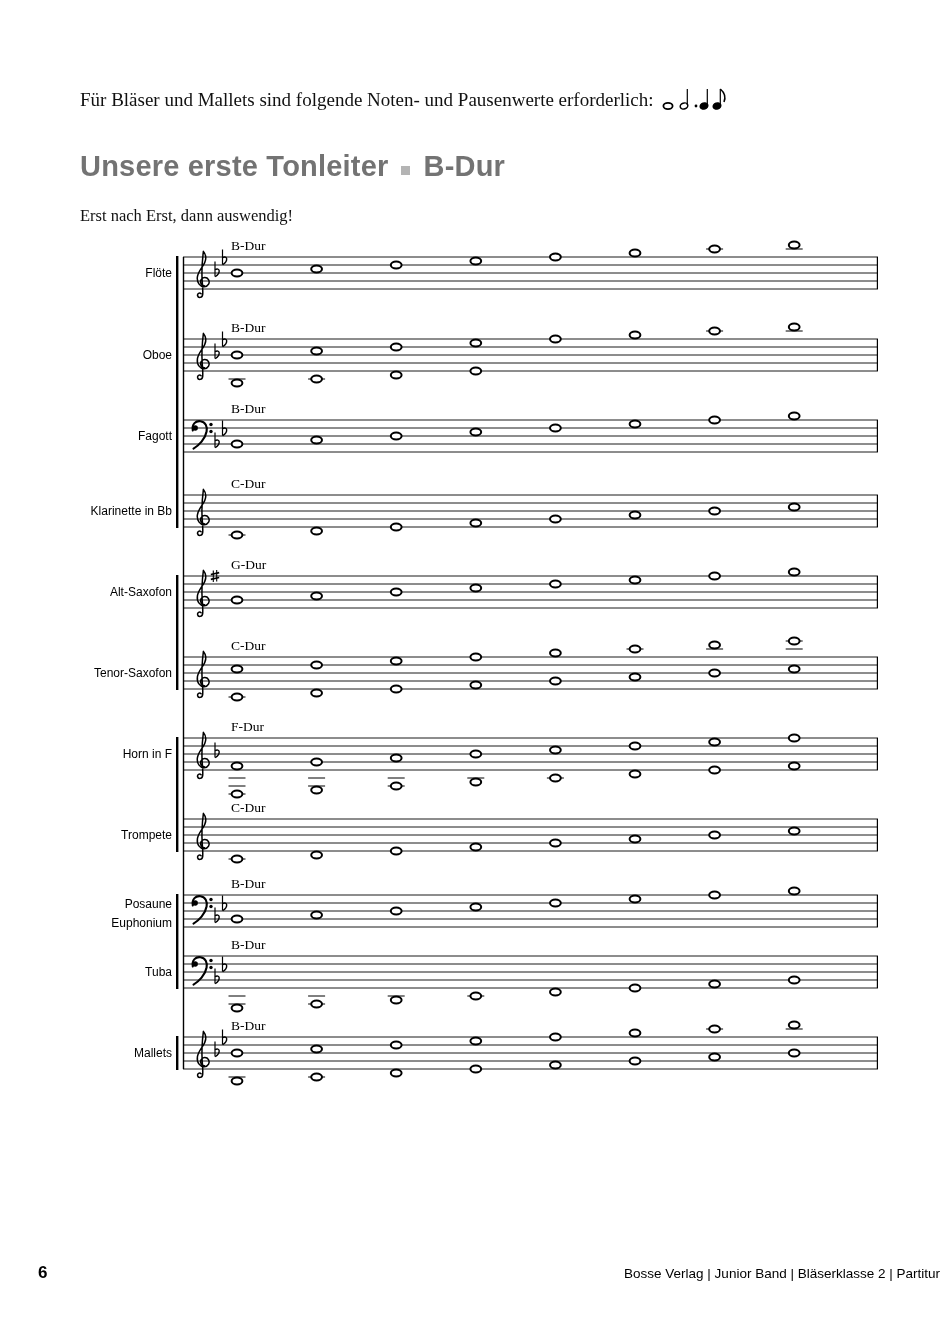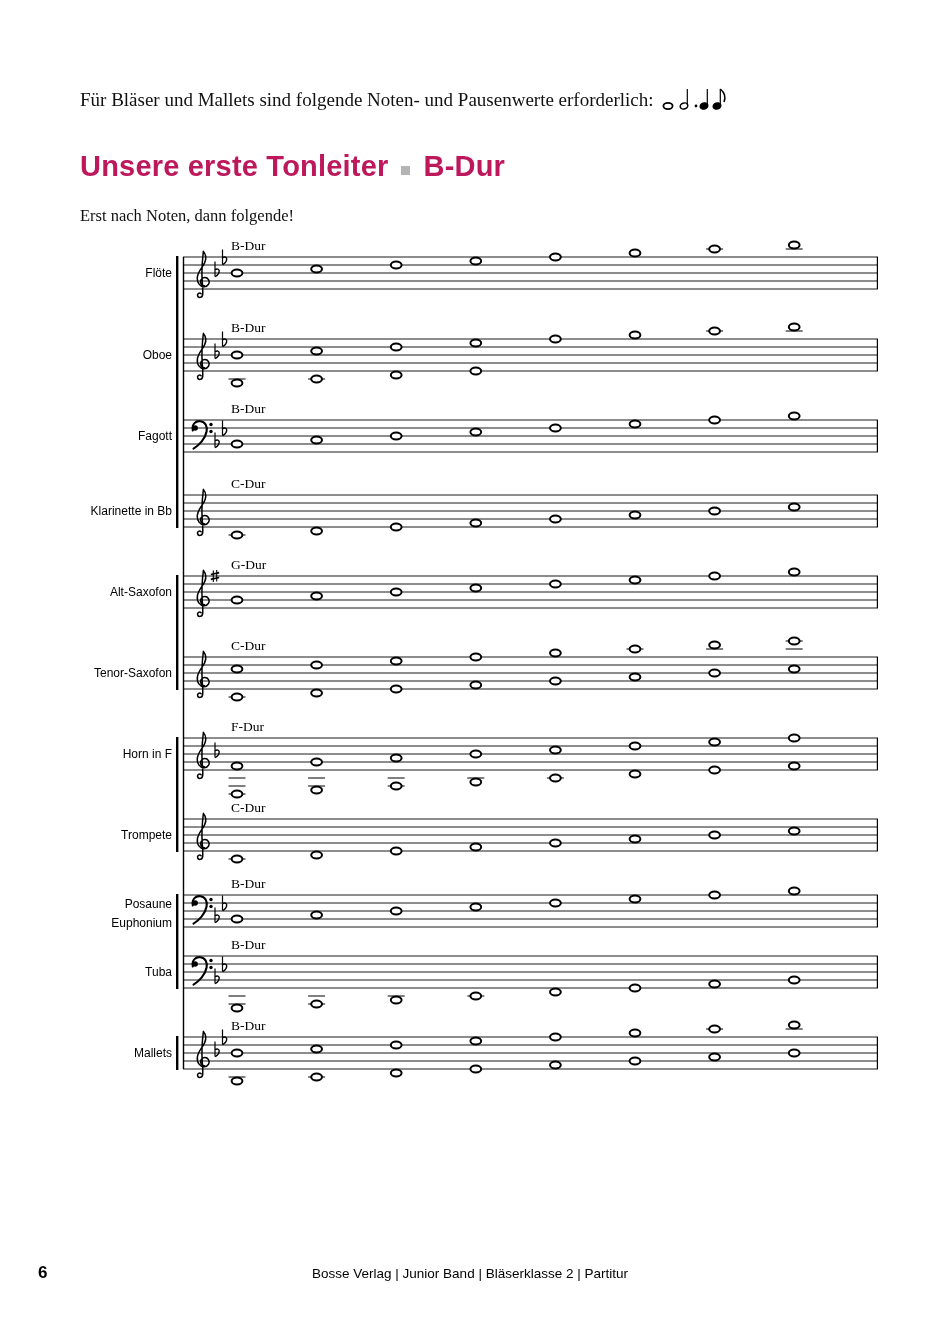--- a/index.html
+++ b/index.html
@@ -1,28 +1,28 @@
 <!DOCTYPE html>
 <html><head>
 <meta charset="utf-8">
 <style>
   *{margin:0;padding:0;box-sizing:border-box}
   html,body{background:#fff}
   body{width:940px;height:1330px;position:relative;font-family:"Liberation Serif",serif;color:#111}
   .page{position:absolute;inset:0;background:#fff;overflow:hidden}
   .intro{position:absolute;left:80px;top:82px;font-size:19px;white-space:nowrap}
   .note-values{vertical-align:-10px;margin-left:5px}
-  .title{position:absolute;left:80px;top:150px;font-family:"Liberation Sans",sans-serif;font-weight:600;font-size:29px;color:#be185d;display:flex;align-items:center;letter-spacing:.2px}
+  .title{position:absolute;left:80px;top:150px;font-family:"Liberation Sans",sans-serif;font-weight:600;font-size:29px;color:#737373;display:flex;align-items:center;letter-spacing:.2px}
   .title .t-main{margin-right:13px}
   .sq{width:9px;height:9px;display:inline-block;margin-right:13px;margin-top:7px;background:#b4b4b4}
   .subtitle{position:absolute;left:80px;top:206px;font-size:16.5px}
   .score{position:absolute;left:0;top:233px;width:940px;height:862px}
   .footer{position:absolute;left:0;top:1260px;width:940px;height:34px;font-family:"Liberation Sans",sans-serif}
   .pagenum{position:absolute;left:38px;top:3px;font-weight:bold;font-size:17px;color:#000}
-  .foottext{position:absolute;left:0;right:0;top:6px;text-align:center;font-size:13.5px;color:#000}
+  .foottext{position:absolute;left:0;right:0;top:6px;text-align:right;font-size:13.5px;color:#000}
 </style>
 </head>
 <body>
 
 <div class="page">
 
   <p class="intro"><span>Für Bläser und Mallets sind folgende Noten- und Pausenwerte erforderlich:</span><svg id="note-values" class="note-values" width="104" height="34">
         <g>
           <ellipse cx="9" cy="24" rx="4.6" ry="3.1" fill="#fff" stroke="#000" stroke-width="1.8"></ellipse>
         </g>
@@ -41,21 +41,21 @@
           <path d="M 61.3 7 C 66 11 67 15 65 20" fill="none" stroke="#000" stroke-width="1.5"></path>
         </g>
       </svg></p>
 
   <h1 class="title">
     <span class="t-main">Unsere erste Tonleiter</span>
     <span class="sq"></span>
     <span>B-Dur</span>
   </h1>
 
-  <p class="subtitle">Erst nach Noten, dann folgende!</p>
+  <p class="subtitle">Erst nach Erst, dann auswendig!</p>
 
   <div id="score" class="score"><svg width="940" height="862" viewBox="0 0 940 862">
         <line x1="183.5" y1="24" x2="183.5" y2="836" stroke="#000" stroke-width="1.4"></line>
         <rect x="176" y="23" width="2.4" height="272" fill="#000"></rect>
         <rect x="176" y="342" width="2.4" height="115" fill="#000"></rect>
         <rect x="176" y="504" width="2.4" height="115" fill="#000"></rect>
         <rect x="176" y="661" width="2.4" height="95" fill="#000"></rect>
         <rect x="176" y="803" width="2.4" height="34" fill="#000"></rect>
         <g>
           <line x1="183" y1="24" x2="878" y2="24" stroke="#000" stroke-width="0.9"></line>

